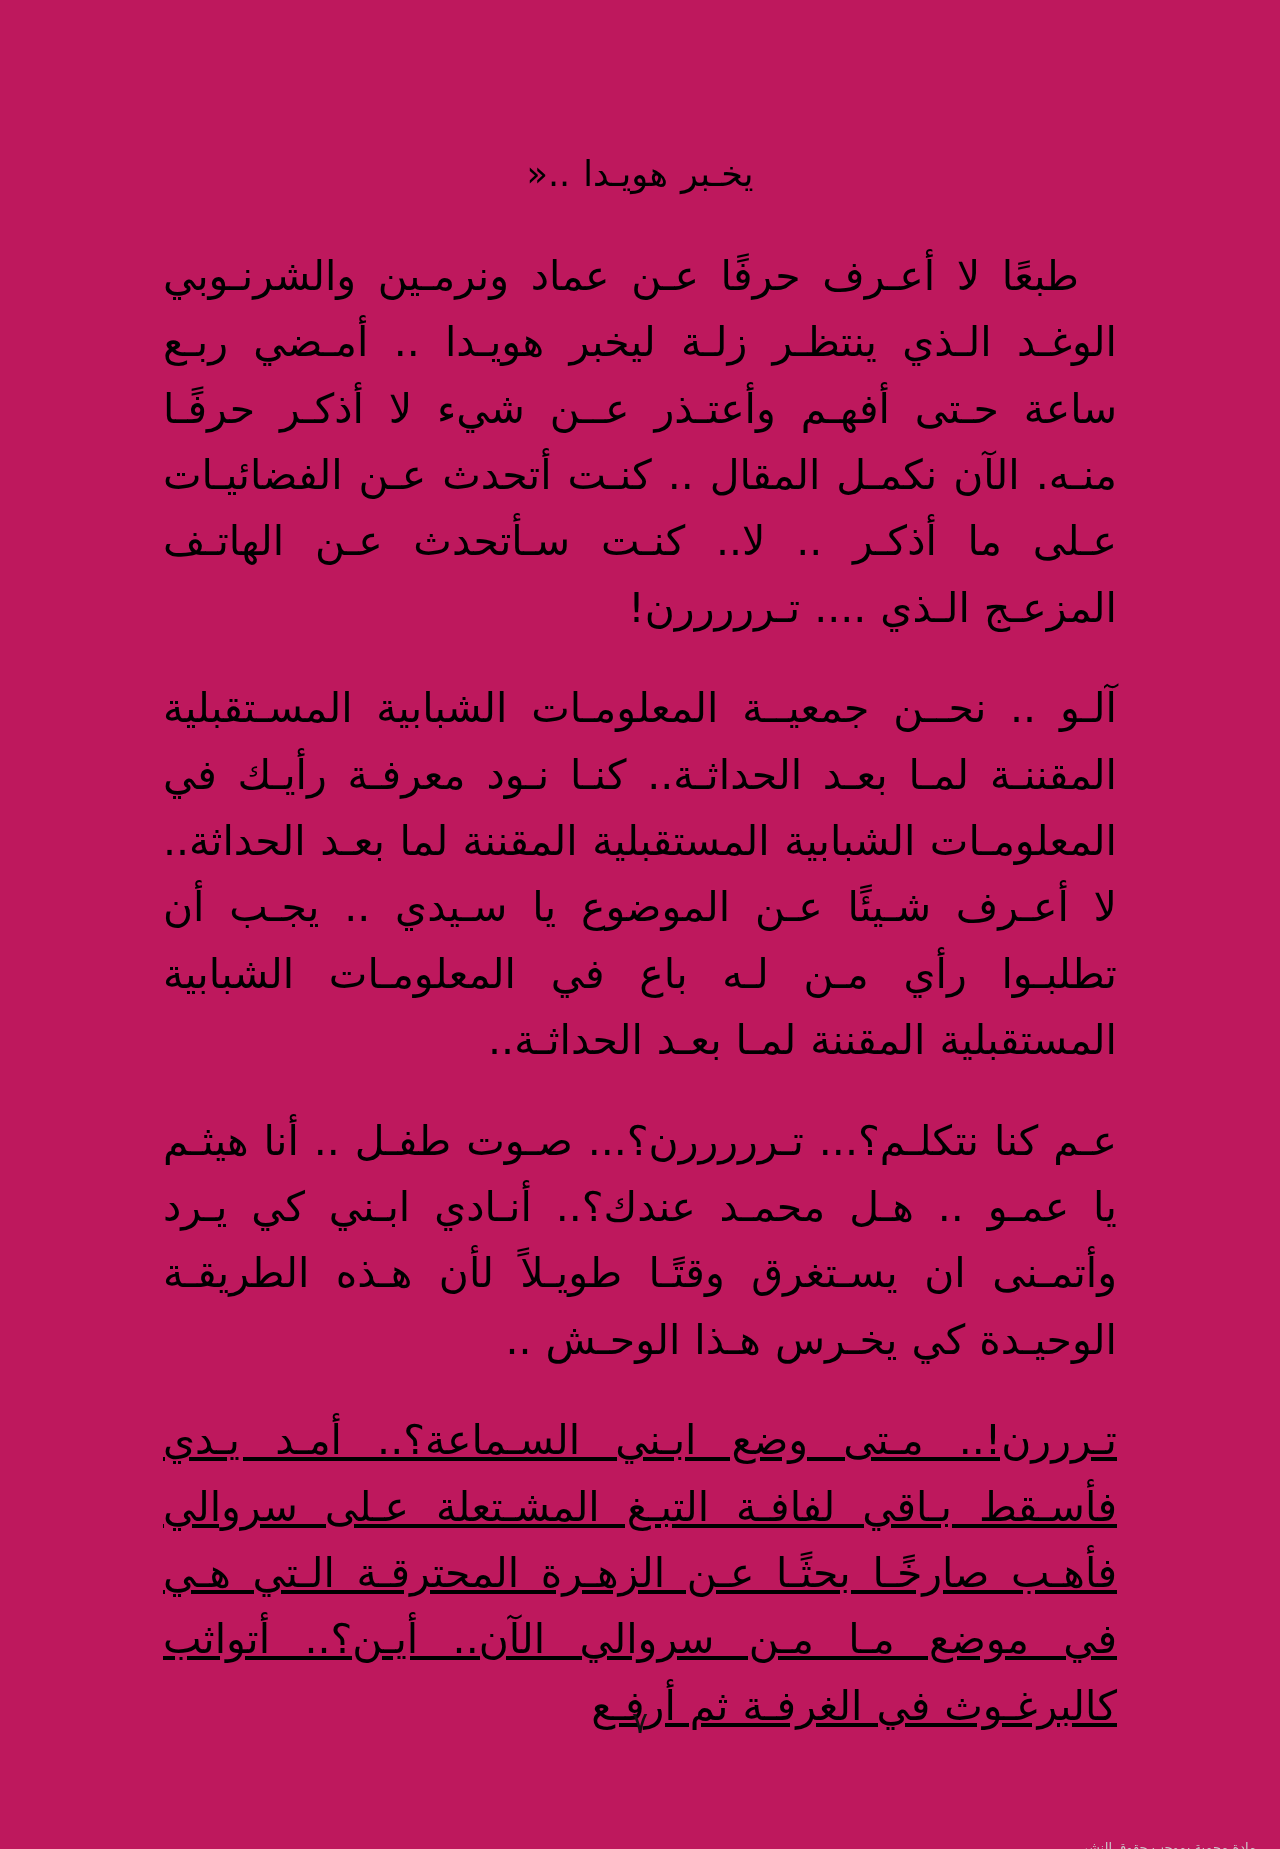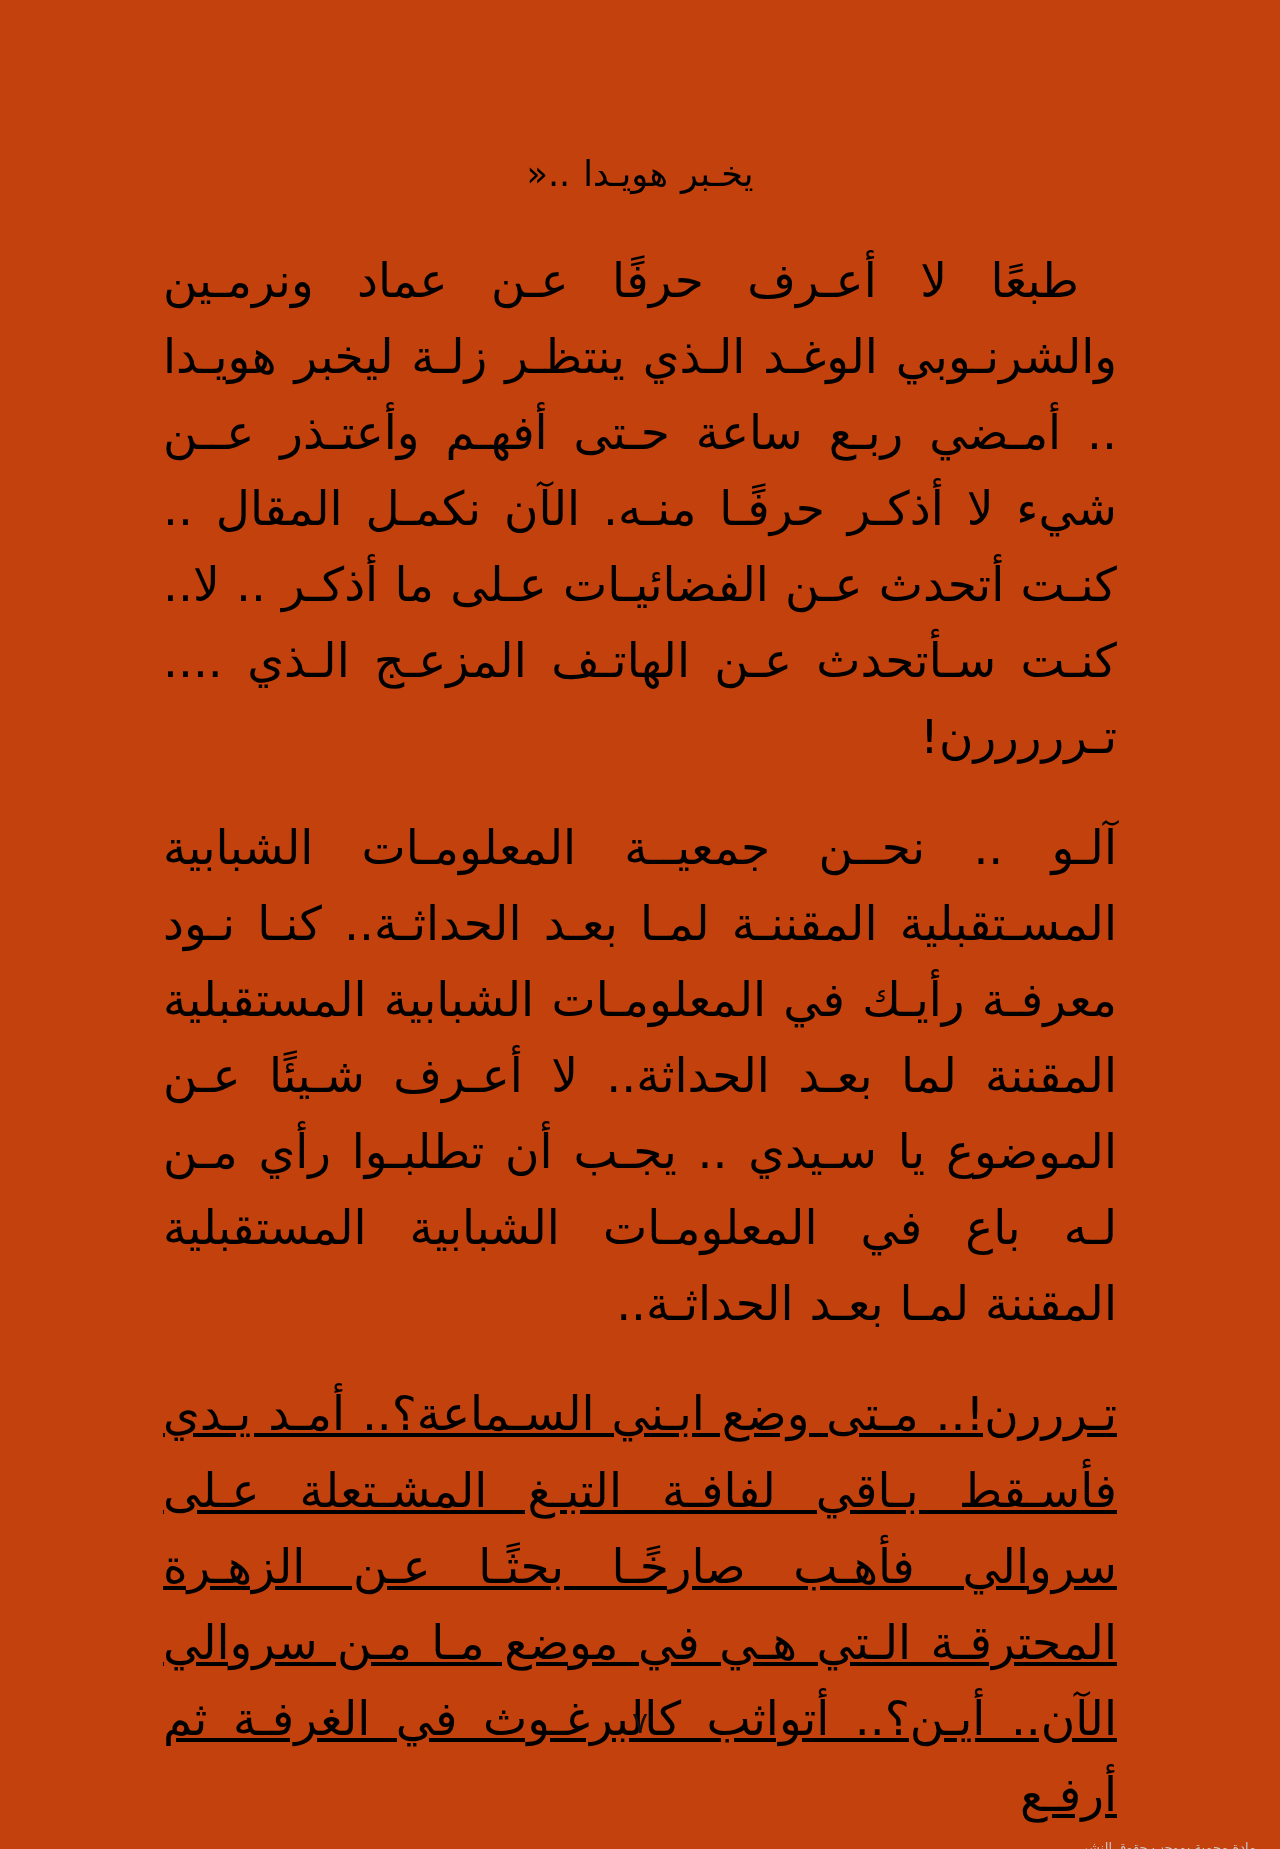--- a/index.html
+++ b/index.html
@@ -7,21 +7,21 @@
     margin: 0;
     padding: 0;
     background: #ffffff;
   }
 
   .page {
     position: relative;
     width: 1280px;
     height: 1849px;
     margin: 0 auto;
-    background: #c2410c;
+    background: #be185d;
     box-sizing: border-box;
     overflow: hidden;
     font-family: "DejaVu Sans", sans-serif;
   }
 
   .text-column {
     position: absolute;
     right: 163px;
     left: 163px;
     top: 146px;
@@ -40,21 +40,21 @@
     word-spacing: 2px;
     margin: 0 0 40px 0;
     padding: 0;
     white-space: nowrap;
   }
 
   p.body-par {
     direction: rtl;
     text-align: justify;
     text-align-last: right;
-    font-size: 47px;
+    font-size: 41px;
     line-height: 1.62;
     color: #000000;
     margin: 0 0 34px 0;
     padding: 0;
     letter-spacing: 0.2px;
     word-spacing: 1px;
     text-justify: inter-word;
   }
 
   p.body-par:last-of-type {
@@ -96,20 +96,21 @@
 <div class="page">
 
   <div class="text-column">
 
     <div class="opening-line">يخـبر هويـدا ..«</div>
 
     <p class="body-par indent-first">طبعًا لا أعـرف حرفًا عـن عماد ونرمـين والشرنـوبي الوغـد الـذي ينتظـر زلـة ليخبر هويـدا .. أمـضي ربـع ساعة حـتى أفهـم وأعتـذر عــن شيء لا أذكـر حرفًـا منـه. الآن نكمـل المقال .. كنـت أتحدث عـن الفضائيـات عـلى ما أذكـر .. لا.. كنـت سـأتحدث عـن الهاتـف المزعـج الـذي .... تـرررررن!</p>
 
     <p class="body-par">آلـو .. نحــن جمعيــة المعلومـات الشبابية المسـتقبلية المقننـة لمـا بعـد الحداثـة.. كنـا نـود معرفـة رأيـك في المعلومـات الشبابية المستقبلية المقننة لما بعـد الحداثة.. لا أعـرف شـيئًا عـن الموضوع يا سـيدي .. يجـب أن تطلبـوا رأي مـن لـه باع في المعلومـات الشبابية المستقبلية المقننة لمـا بعـد الحداثـة..</p>
 
+    <p class="body-par">عـم كنا نتكلـم؟... تـرررررن؟... صـوت طفـل .. أنا هيثـم يا عمـو .. هـل محمـد عندك؟.. أنـادي ابـني كي يـرد وأتمـنى ان يسـتغرق وقتًـا طويـلاً لأن هـذه الطريقـة الوحيـدة كي يخـرس هـذا الوحـش ..</p>
 
     <p class="body-par">تـرررن!.. مـتى وضع ابـني السـماعة؟.. أمـد يـدي فأسـقط بـاقي لفافـة التبـغ المشـتعلة عـلى سروالي فأهـب صارخًـا بحثًـا عـن الزهـرة المحترقـة الـتي هـي في موضع مـا مـن سروالي الآن.. أيـن؟.. أتواثب كالبرغـوث في الغرفـة ثم أرفـع</p>
 
   </div>
 
   <div class="page-number">٧</div>
 
   <div class="copyright-watermark">مادة محمية بموجب حقوق النشر</div>
 
 </div>

